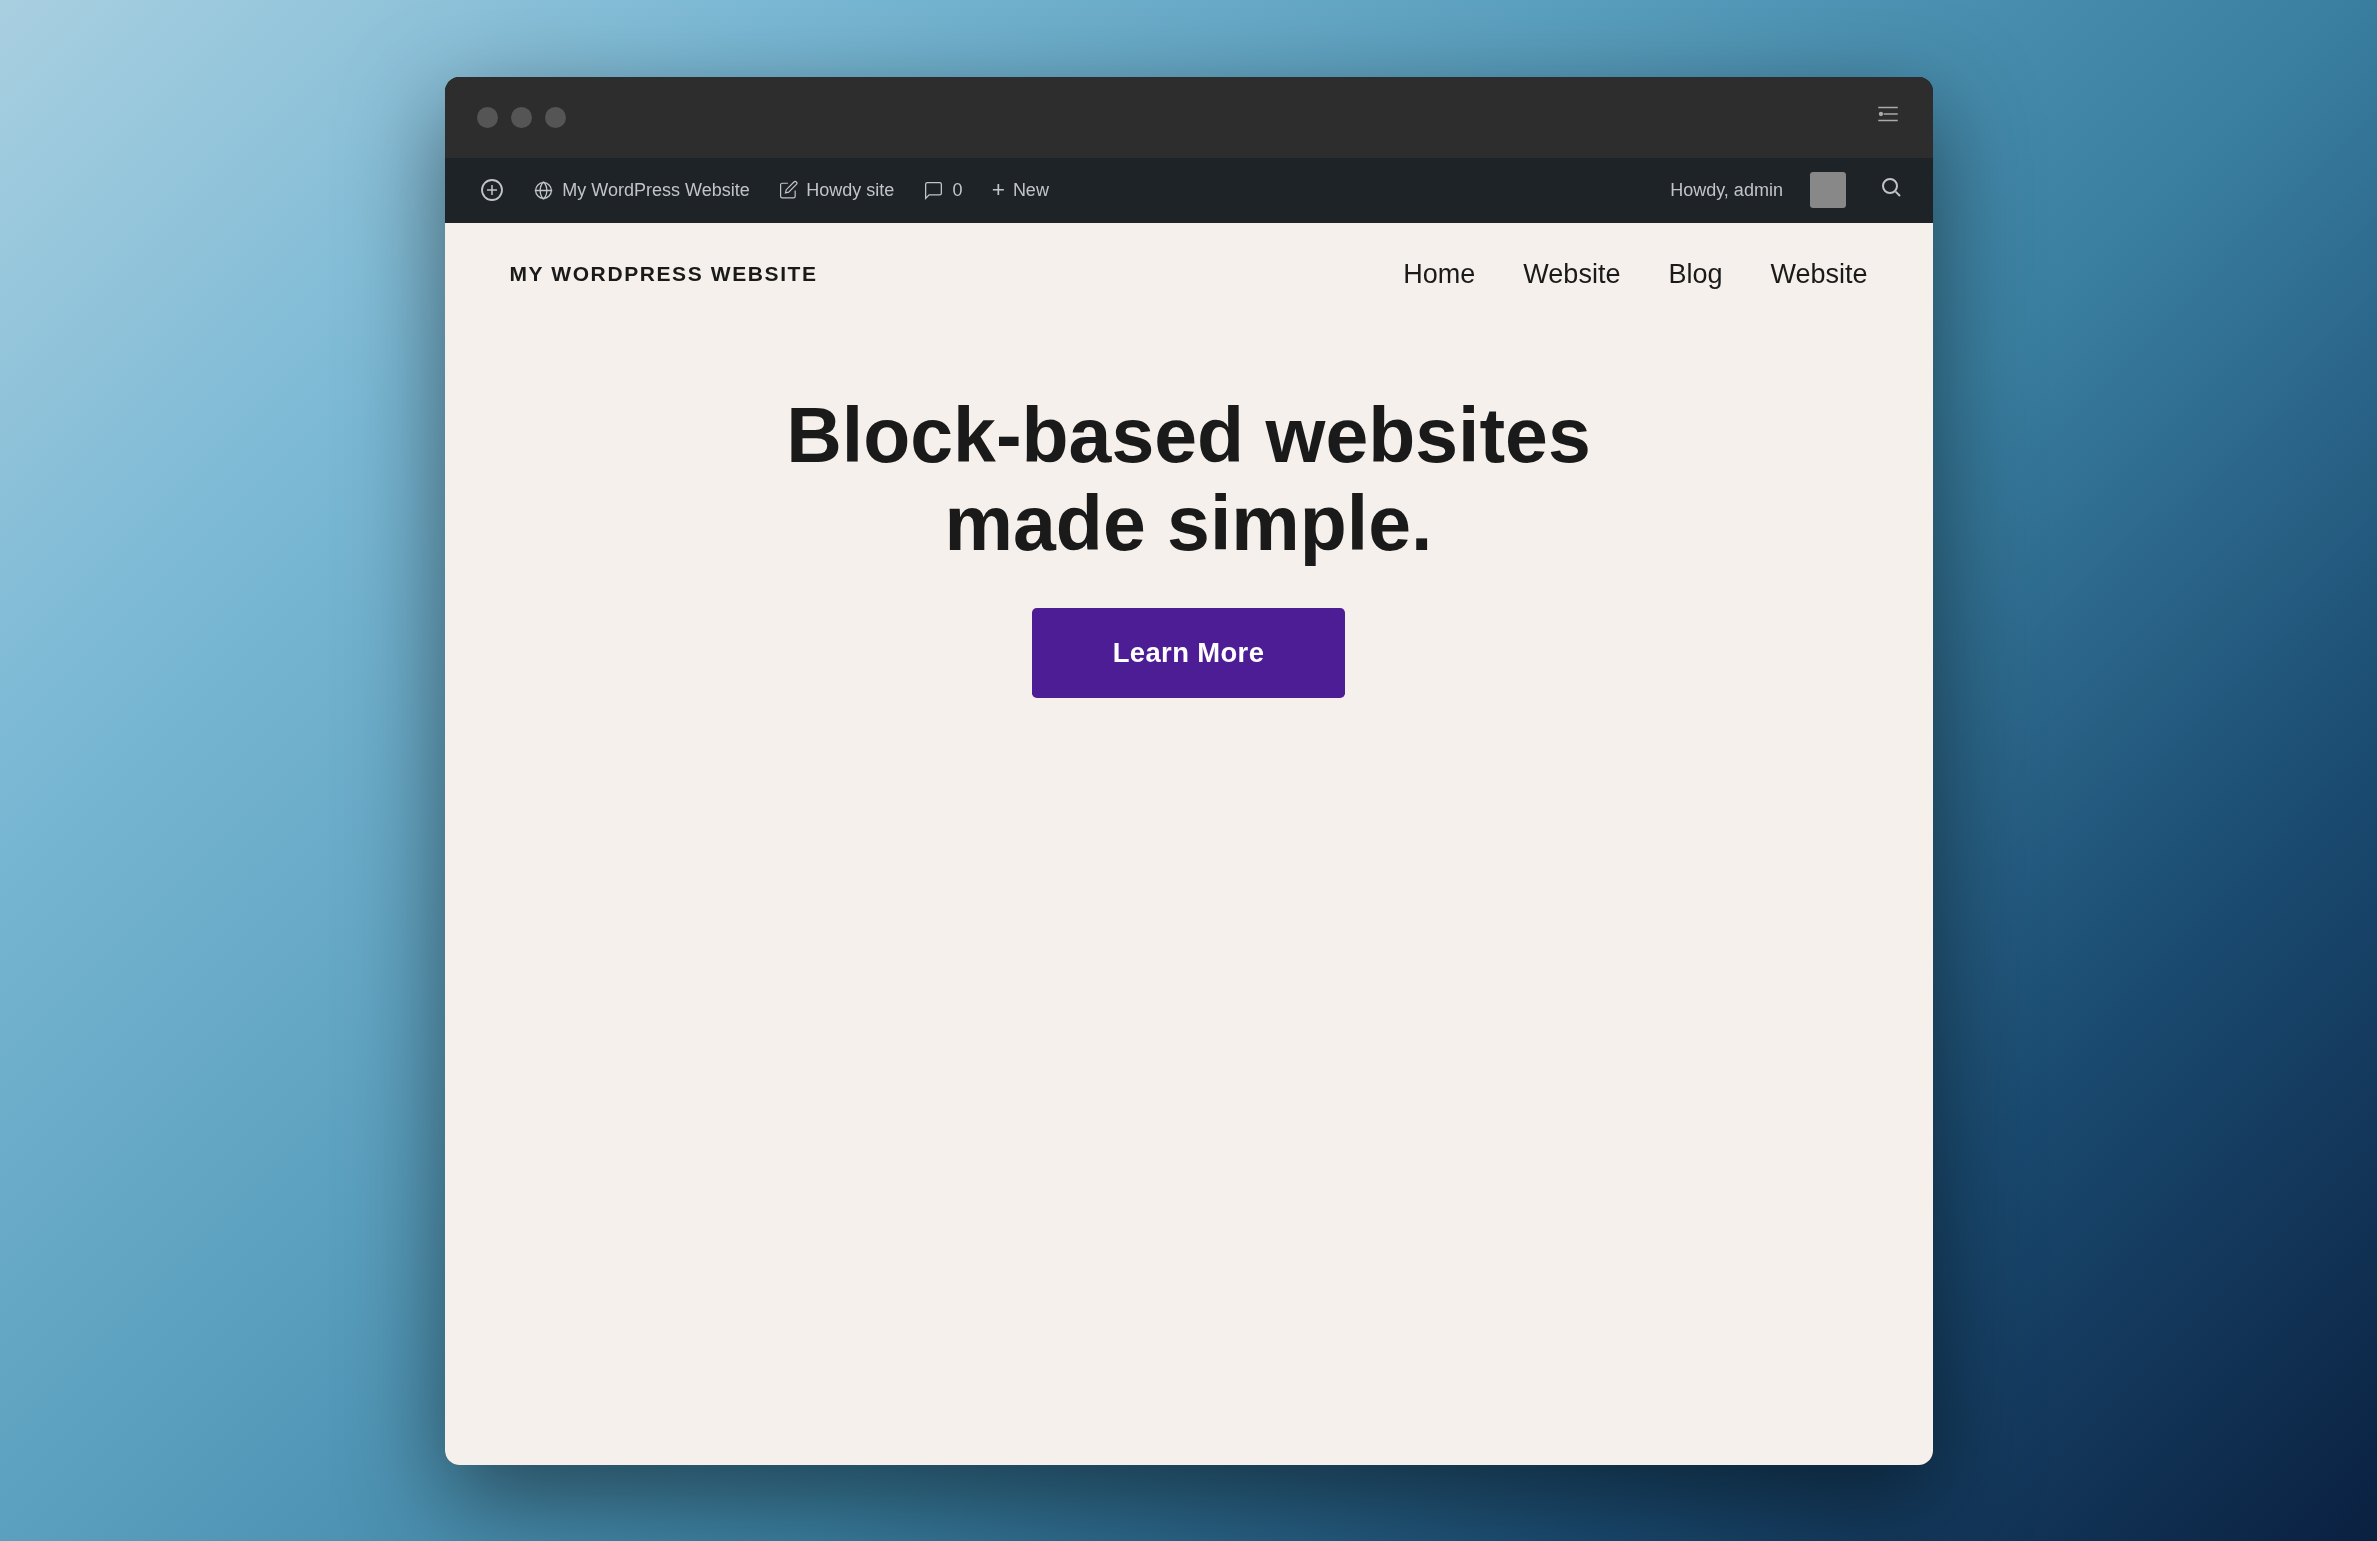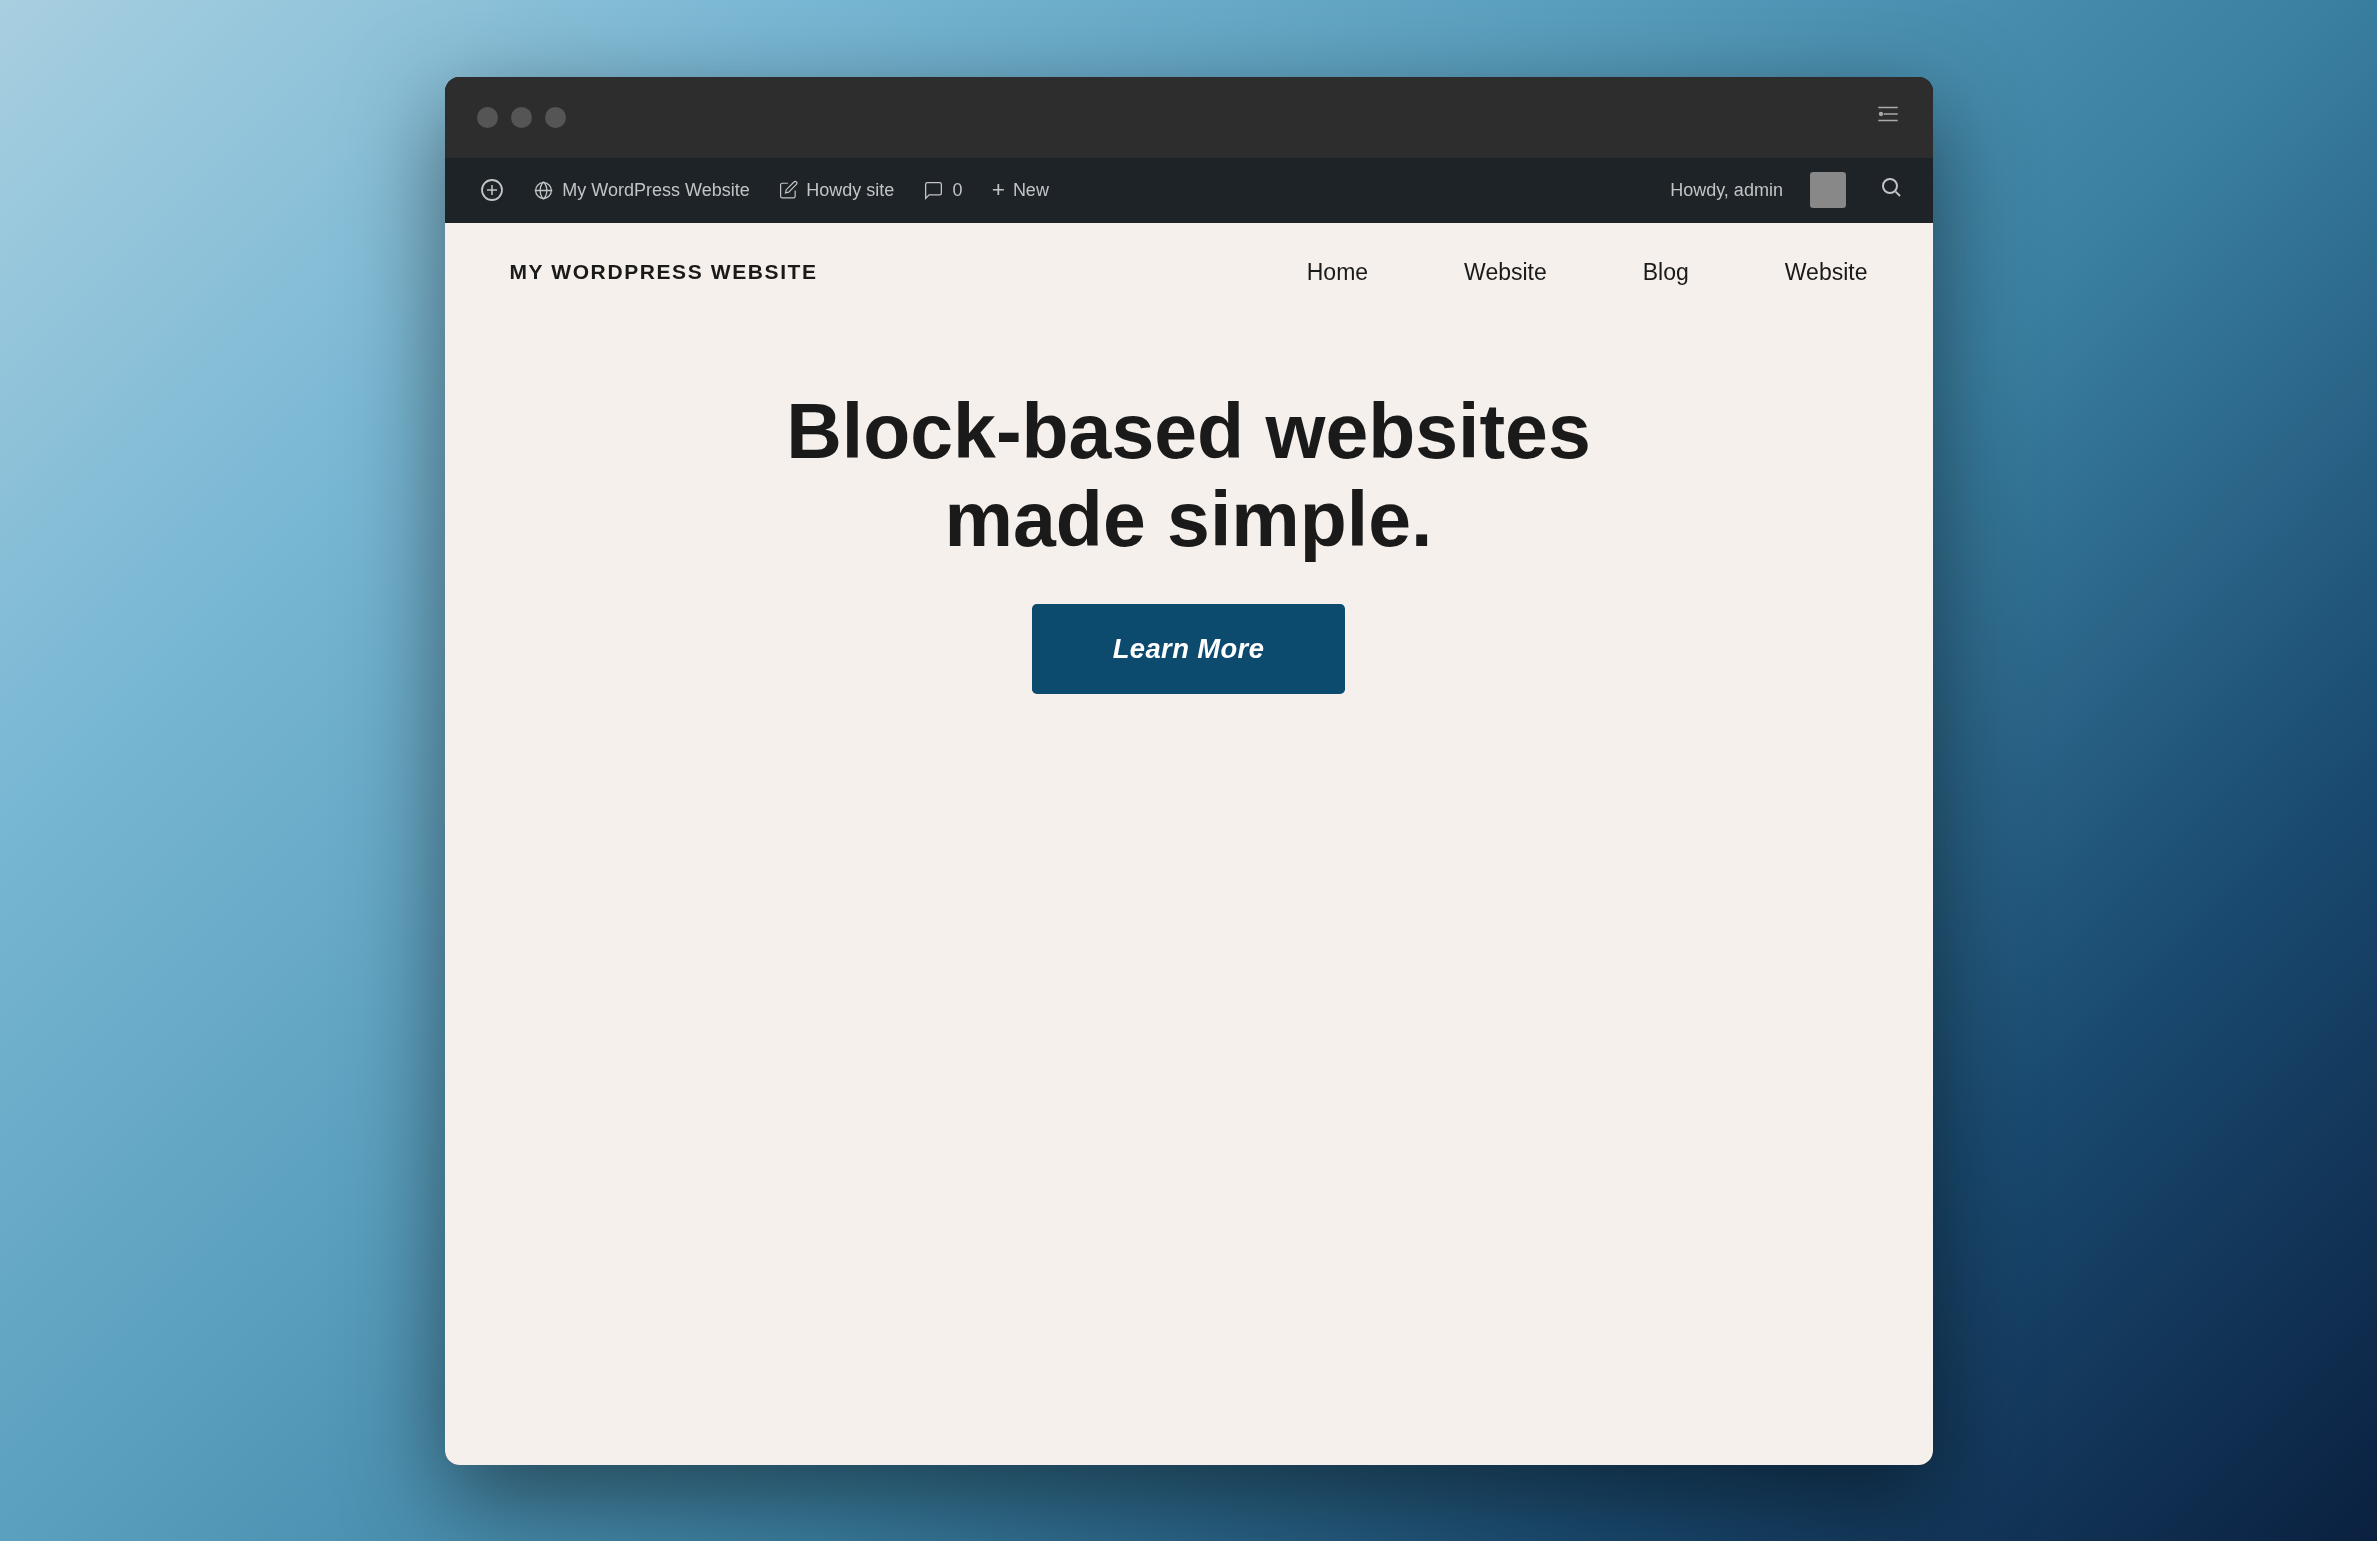--- a/index.html
+++ b/index.html
@@ -140,25 +140,24 @@
       text-transform: uppercase;
     }
 
     .nav-links {
       display: flex;
       gap: 48px;
       align-items: center;
     }
 
     .nav-link {
-      font-size: 23px;
+      font-size: 27px;
       color: #1a1a1a;
       cursor: pointer;
       text-decoration: none;
-      margin-left: 48px;
     }
 
     
     .hero-section {
       flex: 1;
       display: flex;
       flex-direction: column;
       align-items: center;
       justify-content: flex-start;
       text-align: center;
@@ -176,30 +175,29 @@
 
     .hero-subtitle {
       font-size: 27.4px;
       color: #2a2a2a;
       line-height: 1.6;
       max-width: 807px;
       margin-bottom: 56px;
     }
 
     .learn-more-btn {
-      background: #0c4a6e;
+      background: #4c1d95;
       color: #fff;
       border: none;
       padding: 29px 81px;
       font-size: 27.4px;
       font-weight: 600;
       border-radius: 4.8px;
       cursor: pointer;
       letter-spacing: 0.4px;
-      font-style: italic;
     }
   </style>
 </head>
 <body>
 
 <div class="browser-window">
 
   <div class="browser-chrome">
     <div class="window-buttons">
       <div class="window-btn"></div>

